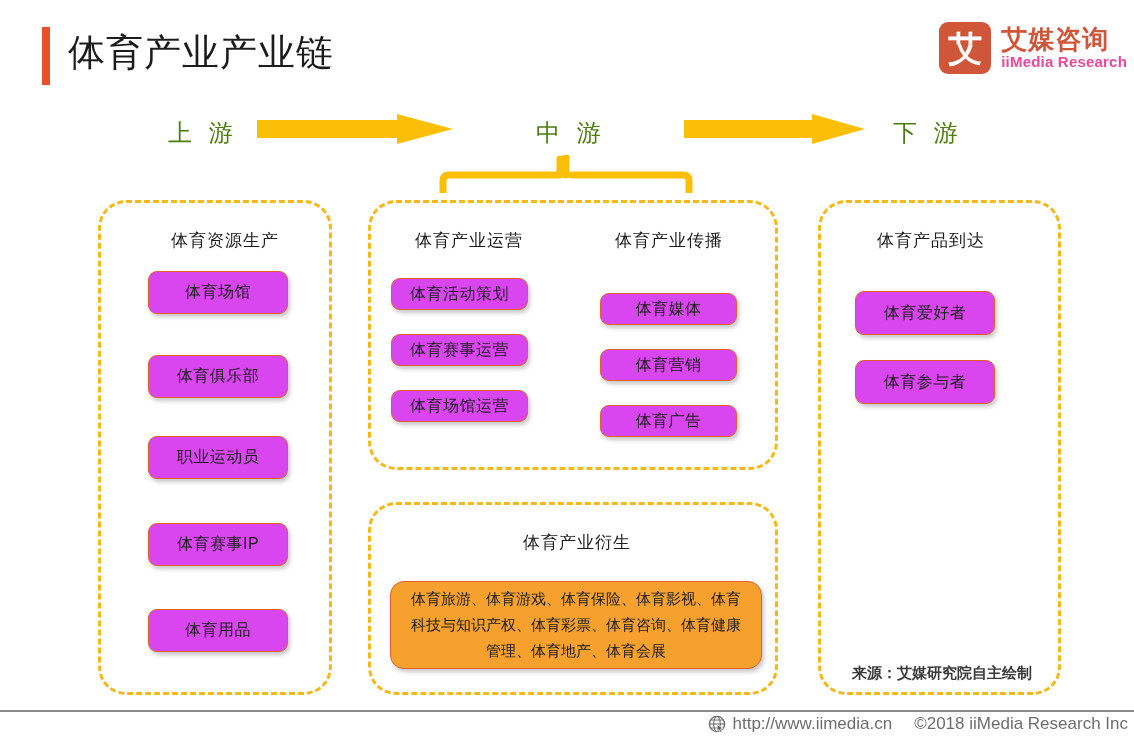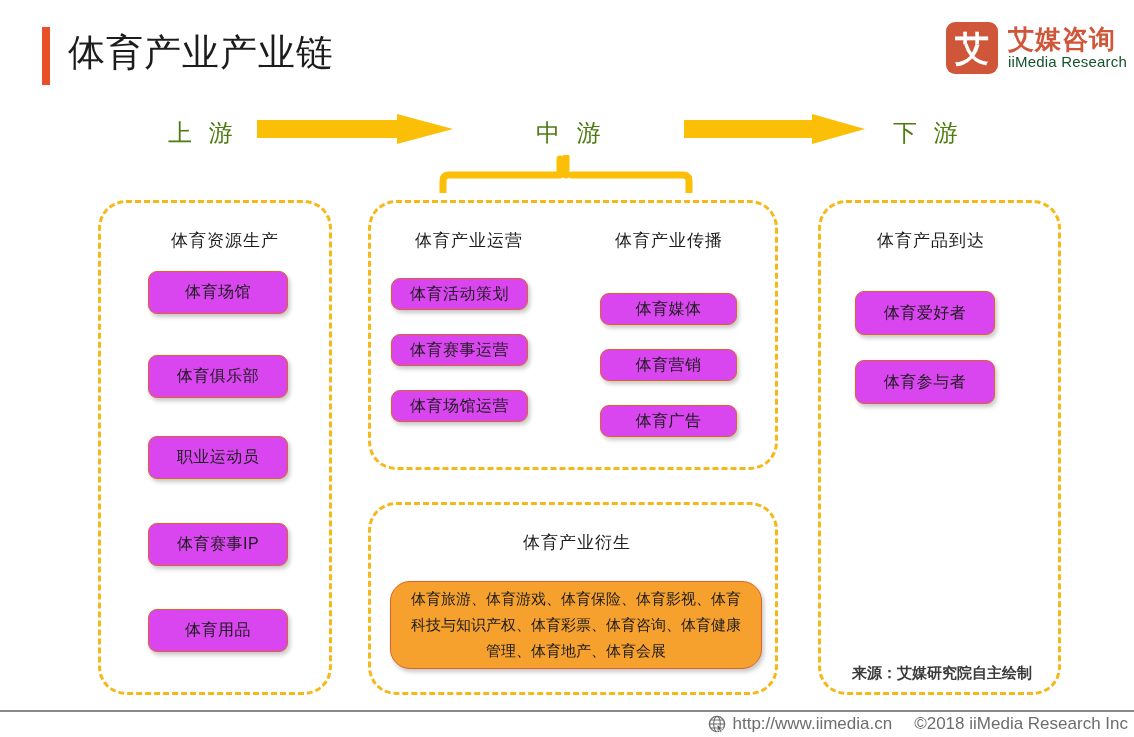--- a/index.html
+++ b/index.html
@@ -62,23 +62,23 @@
   }
   #logo-text { display: flex; flex-direction: column; justify-content: center; }
   #logo-cn {
     color: #d0563a;
     font-size: 26px;
     font-weight: 700;
     letter-spacing: 1px;
     line-height: 1.08;
   }
   #logo-en {
-    color: #14532d;
+    color: #ec4899;
     font-size: 15px;
-    font-weight: 400;
+    font-weight: 700;
     letter-spacing: 0.2px;
     line-height: 1.15;
   }
 
   
   .stage-label {
     position: absolute;
     font-size: 24px;
     color: #4d7c0f;
     letter-spacing: 5px;
@@ -156,21 +156,21 @@
   
   .chip-down { left: 34px; width: 140px; height: 44px; }
 
   
   #derivative-chip {
     position: absolute;
     left: 19px; top: 76px;
     width: 372px; height: 88px;
     background: #f6a12e;
     border: 1.5px solid #e2612b;
-    border-radius: 20px;
+    border-radius: 14px;
     box-shadow: 2px 3px 4px rgba(0,0,0,0.22);
     box-sizing: border-box;
     display: flex;
     align-items: center;
     justify-content: center;
     text-align: center;
     font-size: 15px;
     line-height: 1.75;
     padding: 0 14px;
     color: #1c1c1c;

